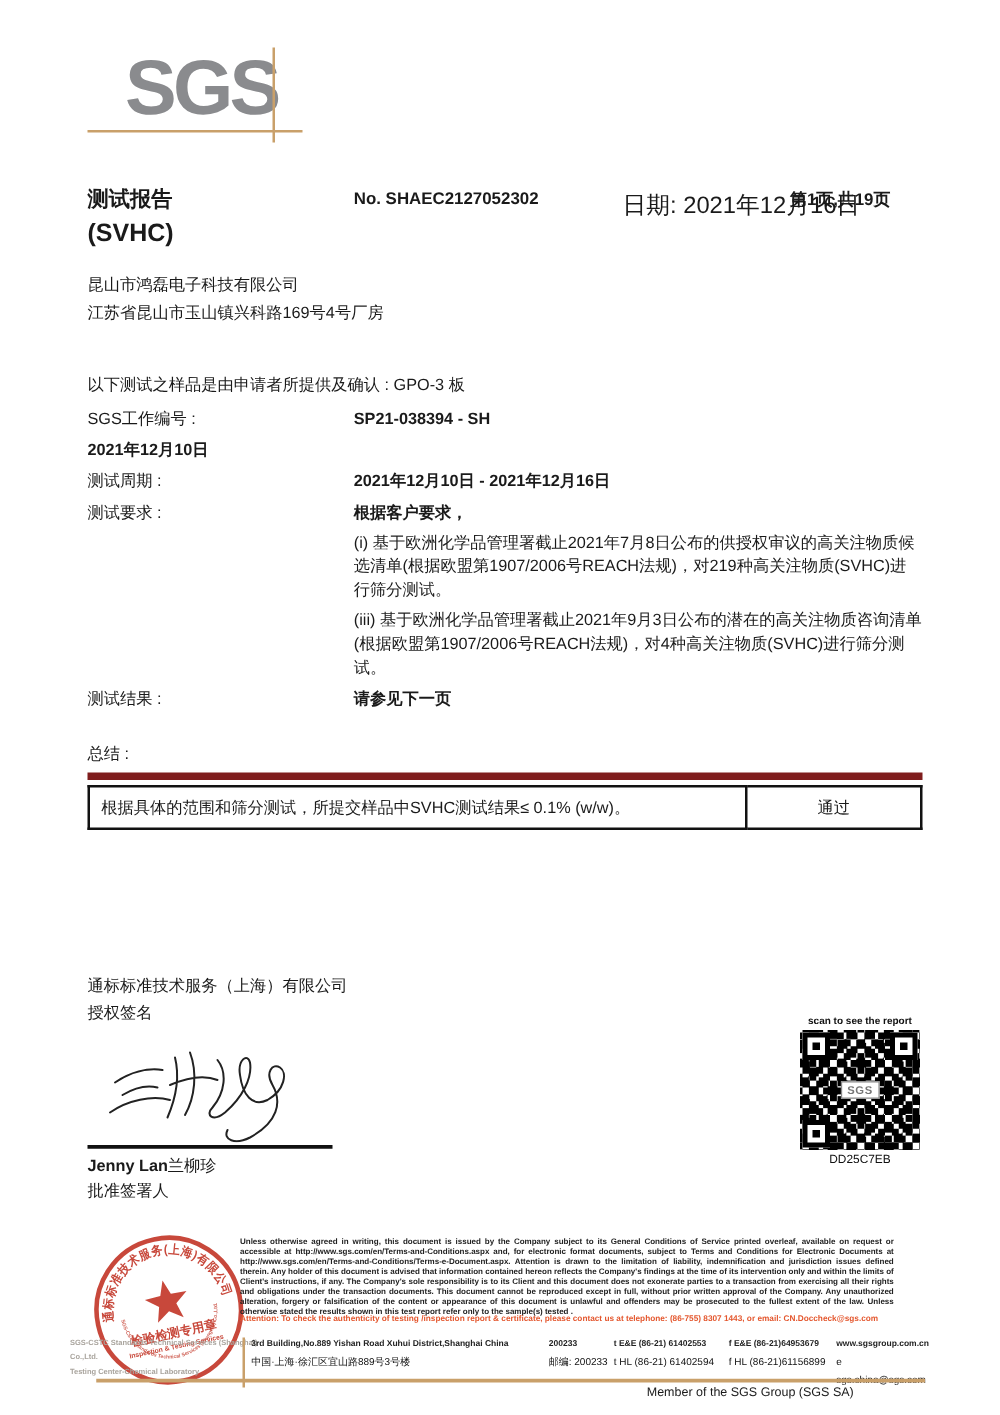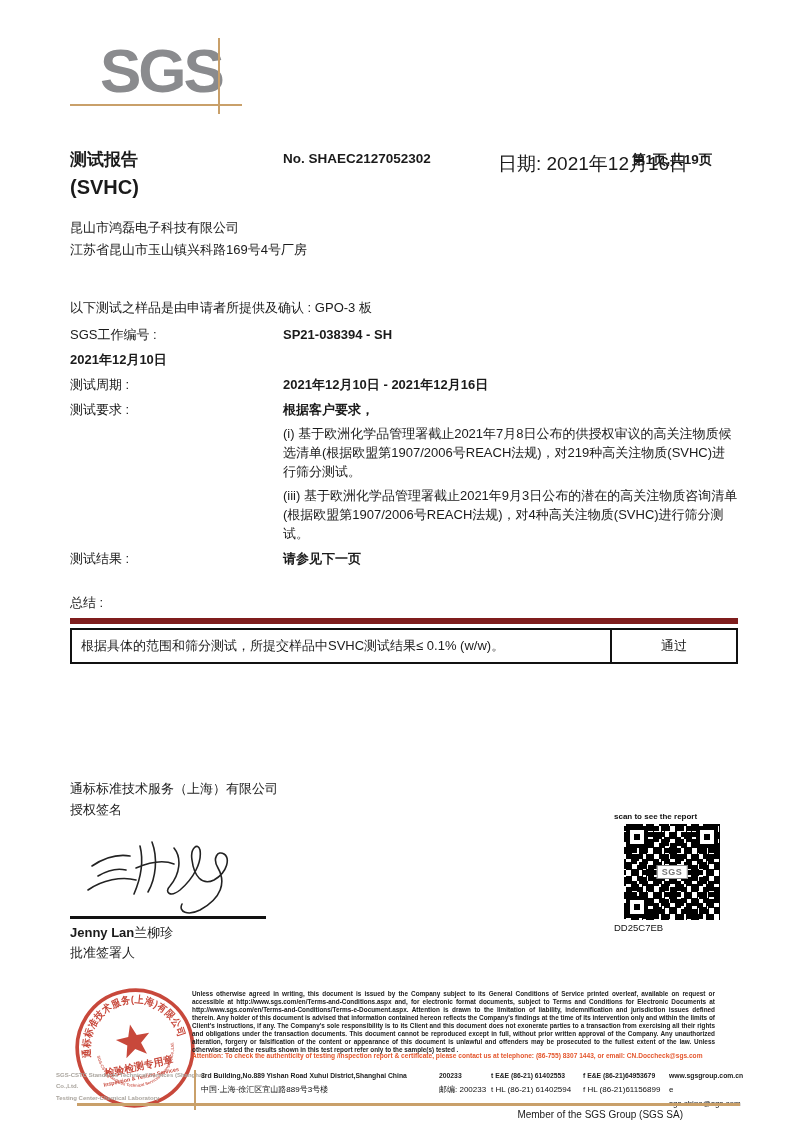--- a/index.html
+++ b/index.html
@@ -31,34 +31,34 @@
   .confirm-line { margin-top:36px; line-height:22px; }
   .confirm-line .val { font-weight:400; }
   .info-row { display:flex; align-items:flex-start; margin-top:6px; line-height:19px; }
   .info-row .lbl { width:213px; flex:0 0 213px; }
   .info-row .val { font-weight:700; }
   .req-paras { margin-left:213px; width:455px; }
   .req-para { line-height:19px; margin-top:5px; }
   .summary-label { margin-top:25px; line-height:20px; padding-bottom:5px; border-bottom:6px solid #7f1d1d; }
   table.summary { width:100%; border-collapse:collapse; margin-top:4px;border-radius:10px; }
   table.summary td { border:2px solid #111; font-size:13px; padding:7px 9px; }
-  td.verdict { width:126px; text-align:center; }
+  td.verdict { width:140px; text-align:center; }
 
   
   .sig-block { position:absolute; left:70px; top:778px; width:300px; font-size:13px; }
   .sig-company { line-height:21px; }
   .sig-title { line-height:21px; }
   .sig-svg { display:block; margin:8px 0 0 8px; }
   .sig-line { width:196px; height:3px; background:#111; margin-top:2px; }
   .sig-name { margin-top:4px; line-height:20px; }
   .sig-name .en { font-weight:700; }
   .sig-role { line-height:20px; }
 
   
-  .qr-block { position:absolute; left:614px; top:812px; width:116px; text-align:left; }
+  .qr-block { position:absolute; left:630px; top:812px; width:116px; text-align:center; }
   .qr-caption { font-size:8px; font-weight:600; color:#111; }
   .qr-box {
     position:relative; width:96px; height:96px; margin:3px auto 0;
     background:
       repeating-conic-gradient(#000 0% 25%, transparent 0% 50%) 2px 2px/11px 11px,
       repeating-conic-gradient(#000 0% 25%, #fff 0% 50%) 0 0/15px 15px;
   }
   .finder { position:absolute; width:22px; height:22px; border:4px solid #000; background:#fff; }
   .finder::after { content:""; position:absolute; left:4px; top:4px; width:6px; height:6px; background:#000; }
   .finder.tl { left:2px; top:2px; }

